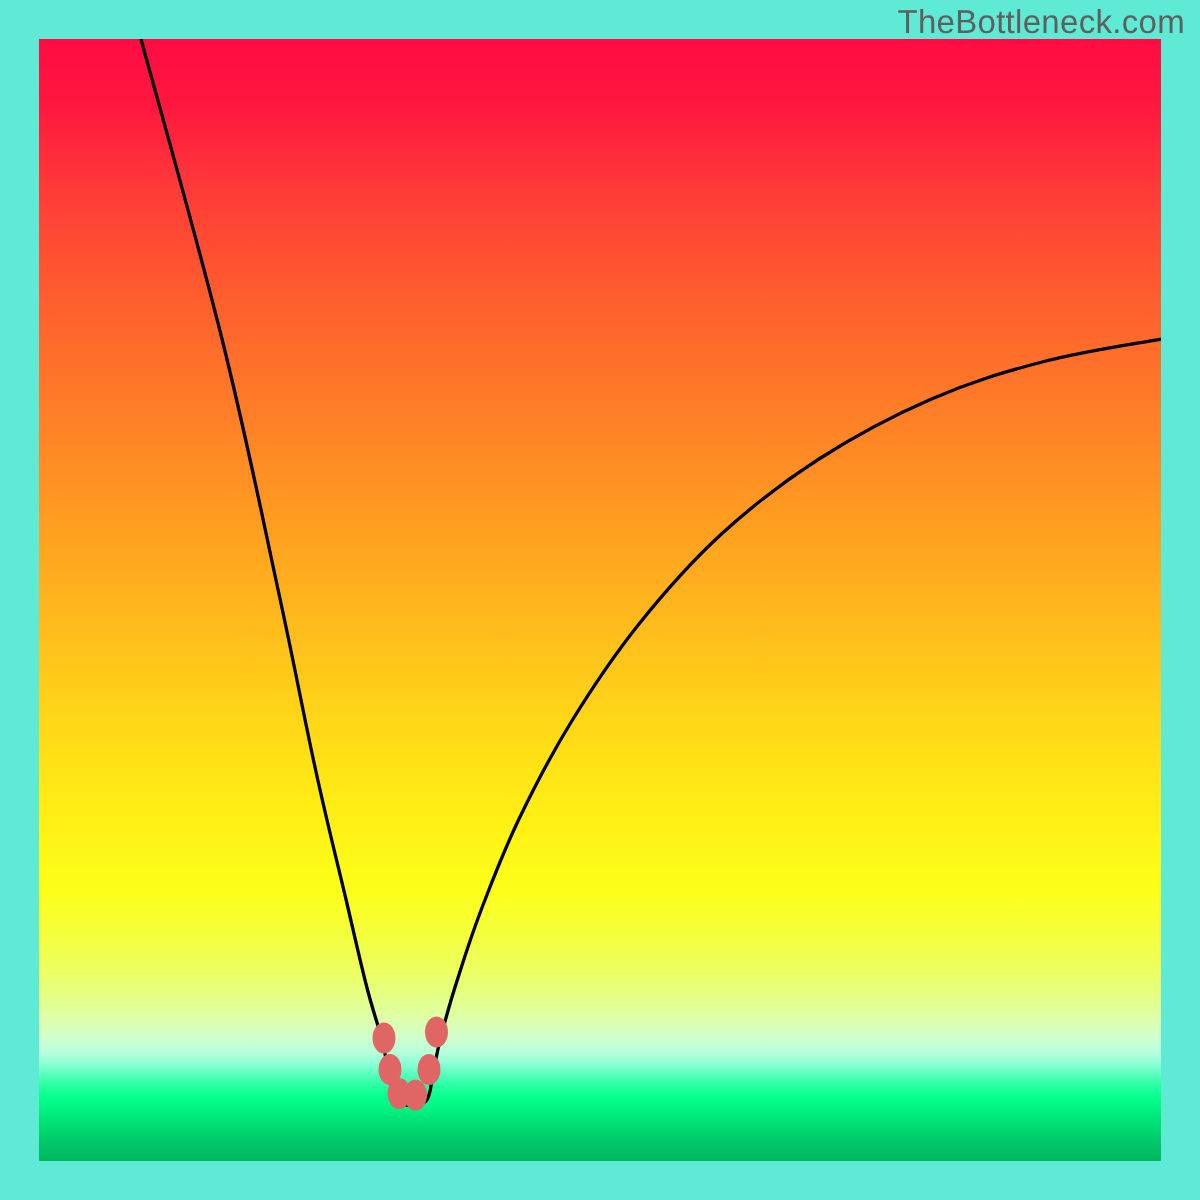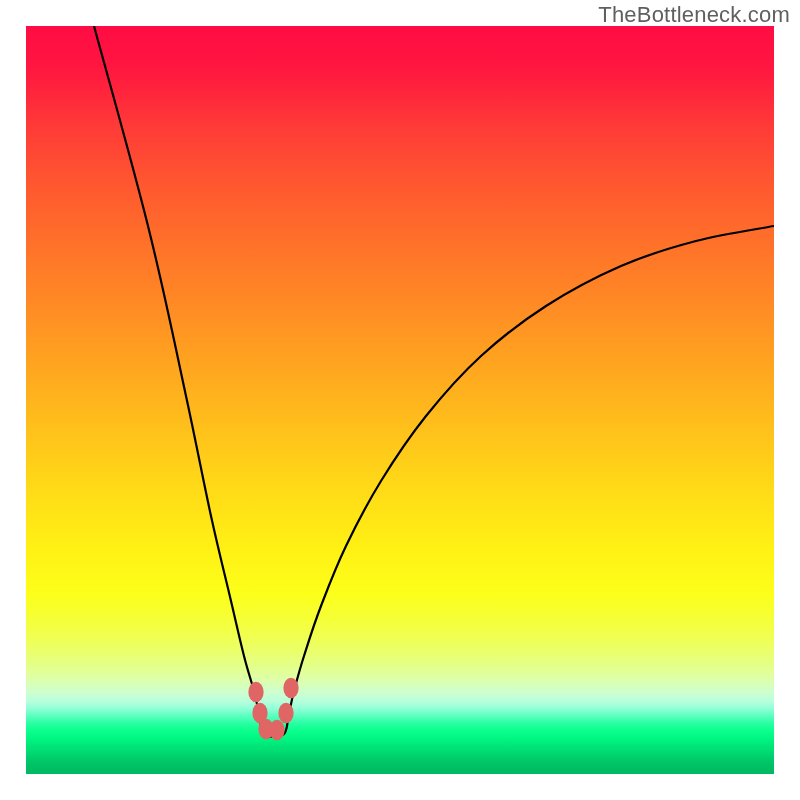--- a/index.html
+++ b/index.html
@@ -8,21 +8,21 @@
     width: 800px;
     height: 800px;
     background: #000;
     overflow: hidden;
     font-family: Arial, Helvetica, sans-serif;
   }
   .frame {
     position: relative;
     width: 800px;
     height: 800px;
-    background: #ffffff;
+    background: #5eead4;
   }
   .watermark {
     position: absolute;
     top: 2px;
     right: 10px;
     color: #5f5f5f;
     font-size: 22px;
     font-weight: 500;
     letter-spacing: 0.2px;
     z-index: 10;

